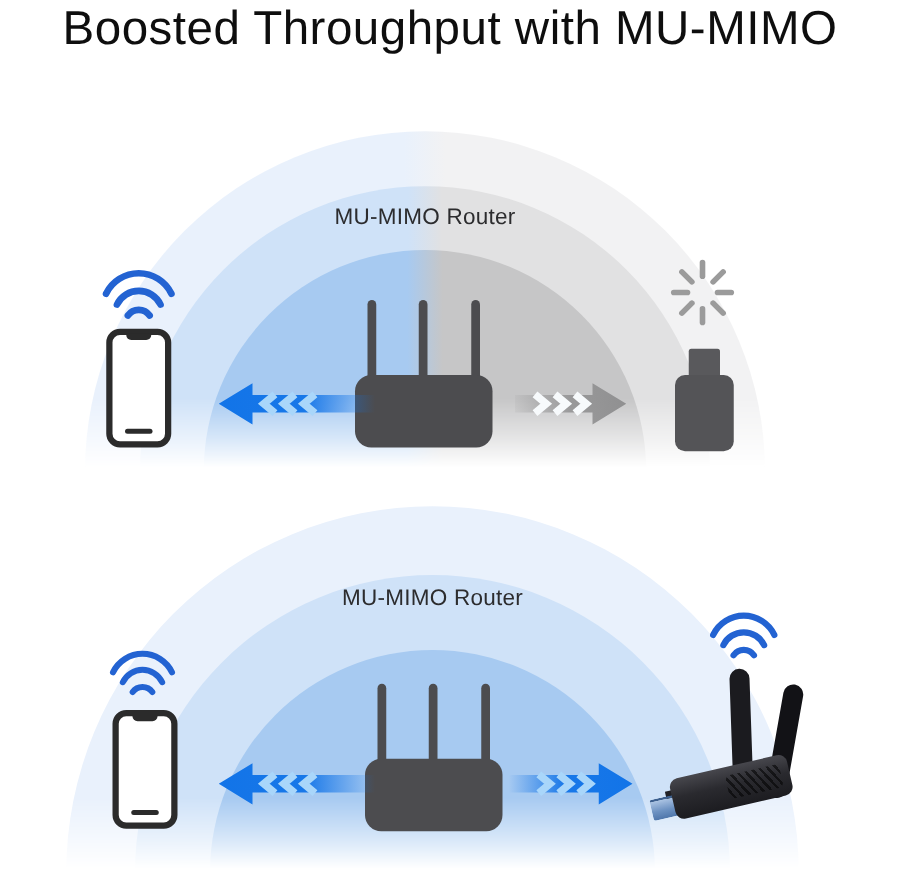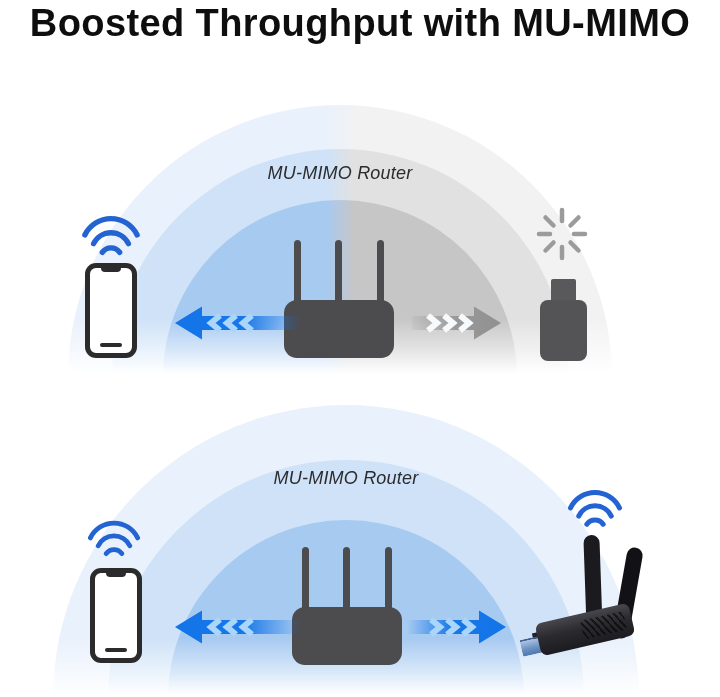--- a/index.html
+++ b/index.html
@@ -2,21 +2,21 @@
 <html style="--accent-blue: #1274e8; --chevron-blue: #a9d6fa; --wifi-blue: #2363d2; --gray-arrow: #909091; --device-dark: #4c4c4f; --wave-blue-outer: #e9f1fc; --wave-blue-mid: #cfe2f8; --wave-blue-inner: #a7caf1; --wave-gray-outer: #f2f2f3; --wave-gray-mid: #e1e1e2; --wave-gray-inner: #c6c6c7;"><head>
 <meta charset="utf-8">
 <style>
   html,body{margin:0;padding:0;background:#fff;}
   .canvas{
     position:relative;width:720px;height:697px;overflow:hidden;background:#fff;
     font-family:"Liberation Sans",sans-serif;
   }
   .page-title{
     position:absolute;top:2px;left:0;width:720px;text-align:center;
-    font-size:38px;font-weight:700;letter-spacing:.4px;color:#0e0e0e;white-space:nowrap;
+    font-size:38px;font-weight:400;letter-spacing:.4px;color:#0e0e0e;white-space:nowrap;
   }
   .scene{position:absolute;left:0;width:720px;}
   .scene-top{top:85px;height:315px;}
   .scene-bottom{top:400px;height:297px;}
 
   
   .waves{
     position:absolute;left:0;top:0;width:720px;overflow:hidden;
     -webkit-mask-image:linear-gradient(to bottom,#000 0%,#000 80%,rgba(0,0,0,.45) 91%,transparent 99%);
     mask-image:linear-gradient(to bottom,#000 0%,#000 80%,rgba(0,0,0,.45) 91%,transparent 99%);
@@ -31,21 +31,21 @@
     background:linear-gradient(90deg,var(--wave-blue-mid) 0%,var(--wave-blue-mid) 47%,var(--wave-gray-mid) 53%);}
   .t-inner{left:163px;top:115px;width:354px;height:354px;
     background:linear-gradient(90deg,var(--wave-blue-inner) 0%,var(--wave-blue-inner) 46%,var(--wave-gray-inner) 54%);}
   
   .b-outer{left:53px;top:5px;width:586px;height:586px;background:var(--wave-blue-outer);}
   .b-mid{left:108px;top:60px;width:476px;height:476px;background:var(--wave-blue-mid);}
   .b-inner{left:168px;top:120px;width:356px;height:356px;background:var(--wave-blue-inner);}
 
   .scene-label{
     position:absolute;width:260px;text-align:center;
-    font-size:18px;font-weight:500;color:#2c2c2e;letter-spacing:.2px;font-style:italic;
+    font-size:18px;font-weight:500;color:#2c2c2e;letter-spacing:.2px;
   }
   .label-router-t{left:210px;top:78px;}
   .label-router-b{left:216px;top:68px;}
   .label-adapter{font-size:17.5px;color:#1c1c1c;}
   .label-reg{left:452px;top:287px;}
   .label-mum{left:455px;top:268px;}
 
   
   .router{position:absolute;width:110px;height:118px;}
   .router-t{left:284px;top:155px;}

